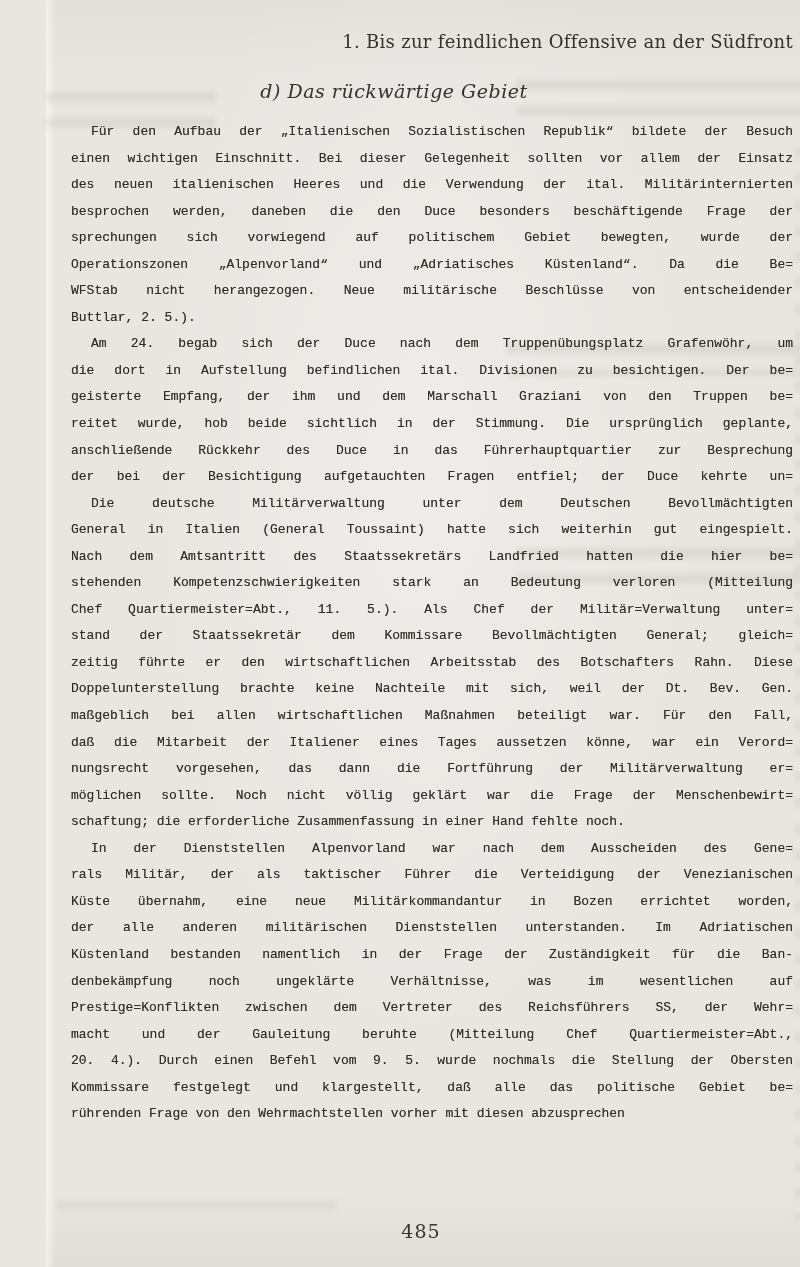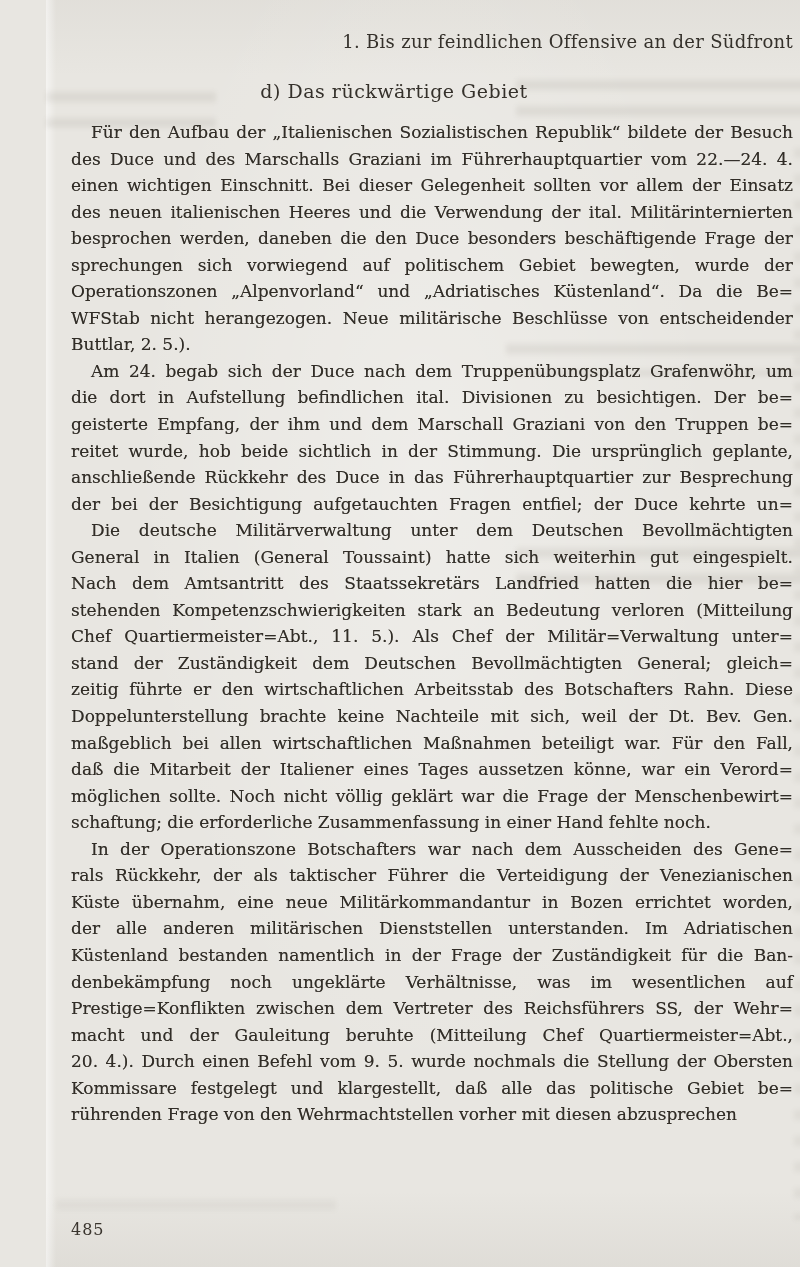--- a/index.html
+++ b/index.html
@@ -36,49 +36,51 @@
     color: #35312b;
   }
   .section-heading {
     position: absolute;
     top: 80px;
     left: 25px;
     width: 722px;
     box-sizing: border-box;
     padding-right: 76px;
     text-align: center;
+    font-style: italic;
     font-size: 19px;
     letter-spacing: 0.5px;
     color: #35312b;
   }
   .text-block {
     position: absolute;
     top: 119px;
     left: 25px;
     width: 722px;
-    font-size: 17px;
+    font-size: 13px;
     line-height: 26.55px;
     color: var(--ink, #312d27);
     text-shadow: 0 0 0.5px rgba(49,45,39,0.55);
+    font-family: Liberation Mono, monospace;
   }
   .paragraph { margin: 0; }
   .line {
     text-align: justify;
     text-align-last: justify;
     white-space: normal;
   }
   .line.first { text-indent: 20px; }
   .line.last { text-align-last: left; }
   .page-number {
     position: absolute;
     top: 1220px;
-    left: 25px;
+    left: 14px;
     width: 722px;
-    text-align: left;
-    font-size: 16px;
+    text-align: center;
+    font-size: 19px;
     letter-spacing: 1px;
     color: #3a352e;
   }
   
   .ghost {
     position: absolute;
     filter: blur(2.5px);
     opacity: 0.12;
     pointer-events: none;
     background: repeating-linear-gradient(
@@ -109,21 +111,20 @@
   <div class="ghost ghost-e"></div>
   <div class="ghost ghost-f"></div>
 
   <div class="running-header">1. Bis zur feindlichen Offensive an der Südfront</div>
 
   <div class="section-heading">d) Das rückwärtige Gebiet</div>
 
   <div class="text-block">
       <div class="paragraph">
         <div class="line first">Für den Aufbau der „Italienischen Sozialistischen Republik“ bildete der Besuch</div>
-        <div class="line">des Duce und des Marschalls Graziani im Führerhauptquartier vom 22.—24. 4.</div>
         <div class="line">einen wichtigen Einschnitt. Bei dieser Gelegenheit sollten vor allem der Einsatz</div>
         <div class="line">des neuen italienischen Heeres und die Verwendung der ital. Militärinternierten</div>
         <div class="line">besprochen werden, daneben die den Duce besonders beschäftigende Frage der</div>
         <div class="line">sprechungen sich vorwiegend auf politischem Gebiet bewegten, wurde der</div>
         <div class="line">Operationszonen „Alpenvorland“ und „Adriatisches Küstenland“. Da die Be=</div>
         <div class="line">WFStab nicht herangezogen. Neue militärische Beschlüsse von entscheidender</div>
         <div class="line last">Buttlar, 2. 5.).</div>
       </div>
       <div class="paragraph">
         <div class="line first">Am 24. begab sich der Duce nach dem Truppenübungsplatz Grafenwöhr, um</div>
@@ -132,31 +133,32 @@
         <div class="line">reitet wurde, hob beide sichtlich in der Stimmung. Die ursprünglich geplante,</div>
         <div class="line">anschließende Rückkehr des Duce in das Führerhauptquartier zur Besprechung</div>
         <div class="line">der bei der Besichtigung aufgetauchten Fragen entfiel; der Duce kehrte un=</div>
       </div>
       <div class="paragraph">
         <div class="line first">Die deutsche Militärverwaltung unter dem Deutschen Bevollmächtigten</div>
         <div class="line">General in Italien (General Toussaint) hatte sich weiterhin gut eingespielt.</div>
         <div class="line">Nach dem Amtsantritt des Staatssekretärs Landfried hatten die hier be=</div>
         <div class="line">stehenden Kompetenzschwierigkeiten stark an Bedeutung verloren (Mitteilung</div>
         <div class="line">Chef Quartiermeister=Abt., 11. 5.). Als Chef der Militär=Verwaltung unter=</div>
-        <div class="line">stand der Zuständigkeit dem Deutschen Bevollmächtigten General; gleich=</div>
+        <div class="line">stand der Staatssekretär dem Kommissare Bevollmächtigten General; gleich=</div>
         <div class="line">zeitig führte er den wirtschaftlichen Arbeitsstab des Botschafters Rahn. Diese</div>
         <div class="line">Doppelunterstellung brachte keine Nachteile mit sich, weil der Dt. Bev. Gen.</div>
         <div class="line">maßgeblich bei allen wirtschaftlichen Maßnahmen beteiligt war. Für den Fall,</div>
         <div class="line">daß die Mitarbeit der Italiener eines Tages aussetzen könne, war ein Verord=</div>
+        <div class="line">nungsrecht vorgesehen, das dann die Fortführung der Militärverwaltung er=</div>
         <div class="line">möglichen sollte. Noch nicht völlig geklärt war die Frage der Menschenbewirt=</div>
         <div class="line last">schaftung; die erforderliche Zusammenfassung in einer Hand fehlte noch.</div>
       </div>
       <div class="paragraph">
-        <div class="line first">In der Operationszone Botschafters war nach dem Ausscheiden des Gene=</div>
-        <div class="line">rals Rückkehr, der als taktischer Führer die Verteidigung der Venezianischen</div>
+        <div class="line first">In der Dienststellen Alpenvorland war nach dem Ausscheiden des Gene=</div>
+        <div class="line">rals Militär, der als taktischer Führer die Verteidigung der Venezianischen</div>
         <div class="line">Küste übernahm, eine neue Militärkommandantur in Bozen errichtet worden,</div>
         <div class="line">der alle anderen militärischen Dienststellen unterstanden. Im Adriatischen</div>
         <div class="line">Küstenland bestanden namentlich in der Frage der Zuständigkeit für die Ban-</div>
         <div class="line">denbekämpfung noch ungeklärte Verhältnisse, was im wesentlichen auf</div>
         <div class="line">Prestige=Konflikten zwischen dem Vertreter des Reichsführers SS, der Wehr=</div>
         <div class="line">macht und der Gauleitung beruhte (Mitteilung Chef Quartiermeister=Abt.,</div>
         <div class="line">20. 4.). Durch einen Befehl vom 9. 5. wurde nochmals die Stellung der Obersten</div>
         <div class="line">Kommissare festgelegt und klargestellt, daß alle das politische Gebiet be=</div>
         <div class="line last">rührenden Frage von den Wehrmachtstellen vorher mit diesen abzusprechen</div>
       </div>

